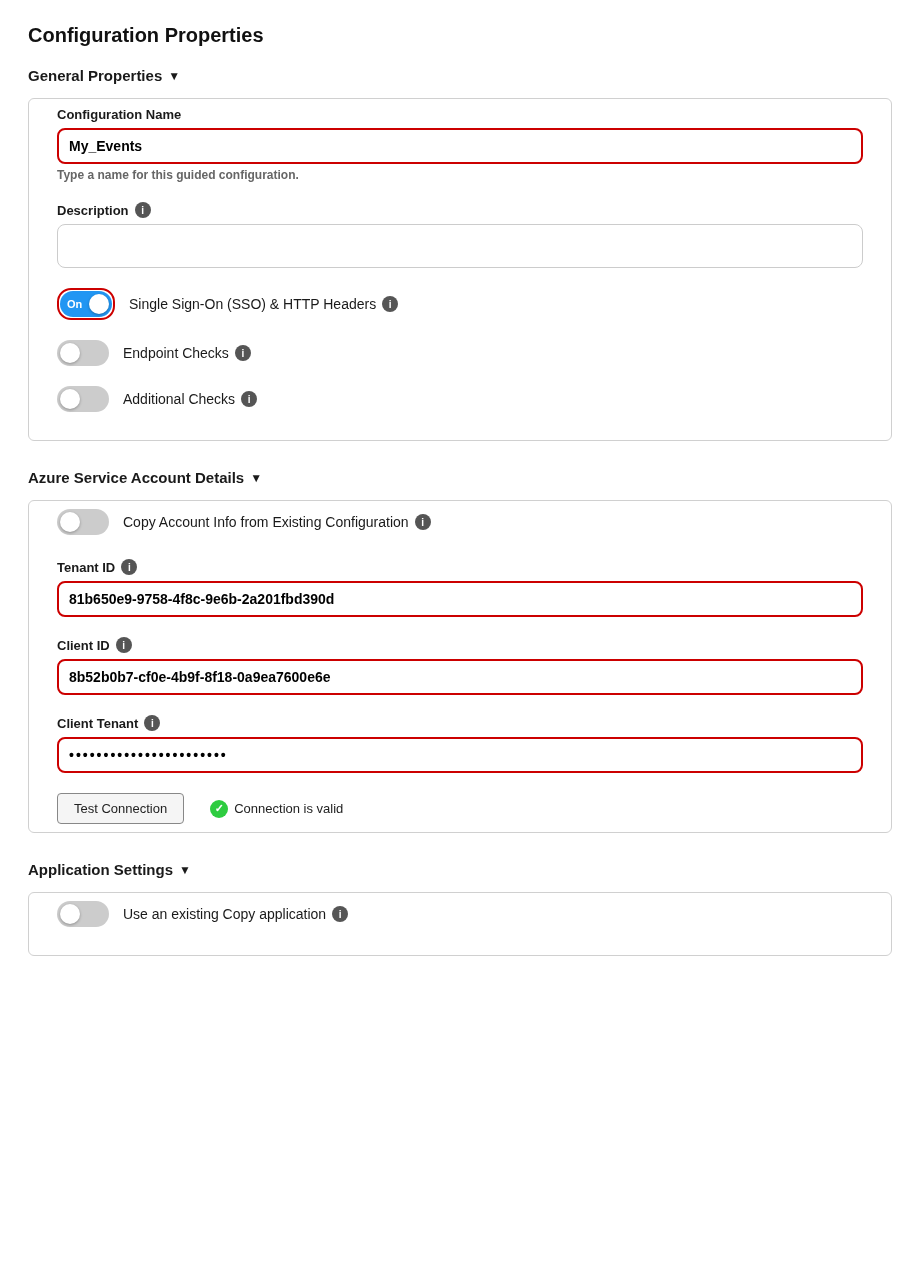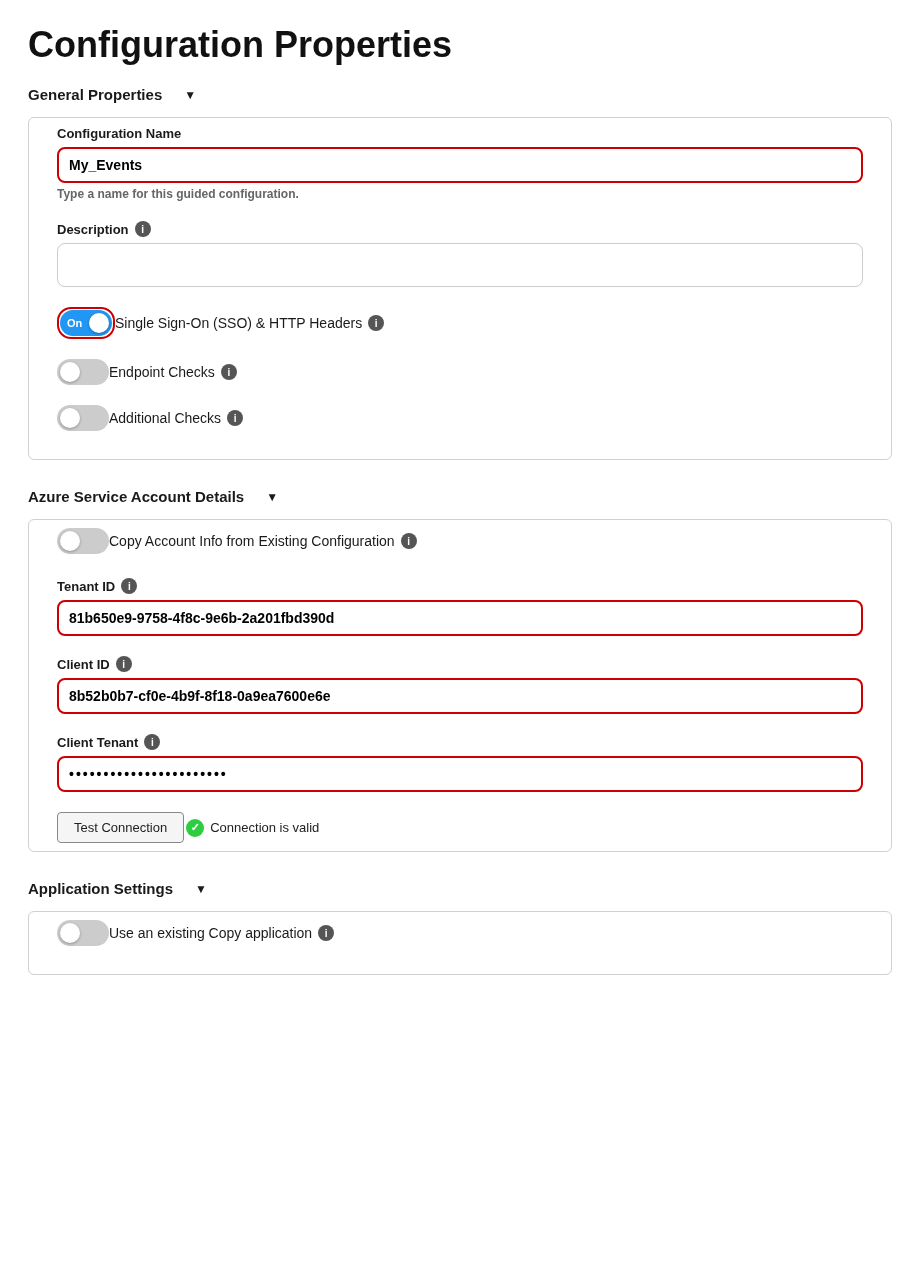--- a/index.html
+++ b/index.html
@@ -4,29 +4,29 @@
   <style>
     * { box-sizing: border-box; margin: 0; padding: 0; }
     body {
       font-family: -apple-system, BlinkMacSystemFont, 'Segoe UI', Arial, sans-serif;
       background: #fff;
       color: #1a1a1a;
       padding: 24px 28px;
       max-width: 920px;
     }
     h1 {
-      font-size: 36px;
+      font-size: 20px;
       font-weight: 700;
       margin-bottom: 20px;
       color: #111;
     }
     .section-header {
       display: flex;
       align-items: center;
-      gap: 22px;
+      gap: 6px;
       font-size: 15px;
       font-weight: 700;
       margin-bottom: 14px;
       cursor: pointer;
     }
     .section-header .chevron {
       font-size: 12px;
     }
     .card {
       border: 1px solid #d0d0d0;
@@ -64,20 +64,21 @@
     .text-input-focused-red {
       border: 2px solid #cc0000 !important;
     }
     .description-input {
       height: 44px;
       resize: none;
     }
     .toggle-row {
       display: flex;
       align-items: center;
+      gap: 14px;
       margin-bottom: 20px;
     }
     .toggle {
       position: relative;
       width: 52px;
       height: 26px;
       border-radius: 13px;
       cursor: pointer;
       flex-shrink: 0;
     }
@@ -143,21 +144,21 @@
       font-weight: 700;
       cursor: default;
       flex-shrink: 0;
     }
     .section-divider {
       margin-bottom: 28px;
     }
     .test-connection-row {
       display: flex;
       align-items: center;
-      gap: 2px;
+      gap: 26px;
       margin-top: 8px;
     }
     .test-btn {
       border: 1px solid #888;
       background: #f5f5f5;
       border-radius: 4px;
       padding: 7px 16px;
       font-size: 13px;
       cursor: pointer;
       color: #222;

